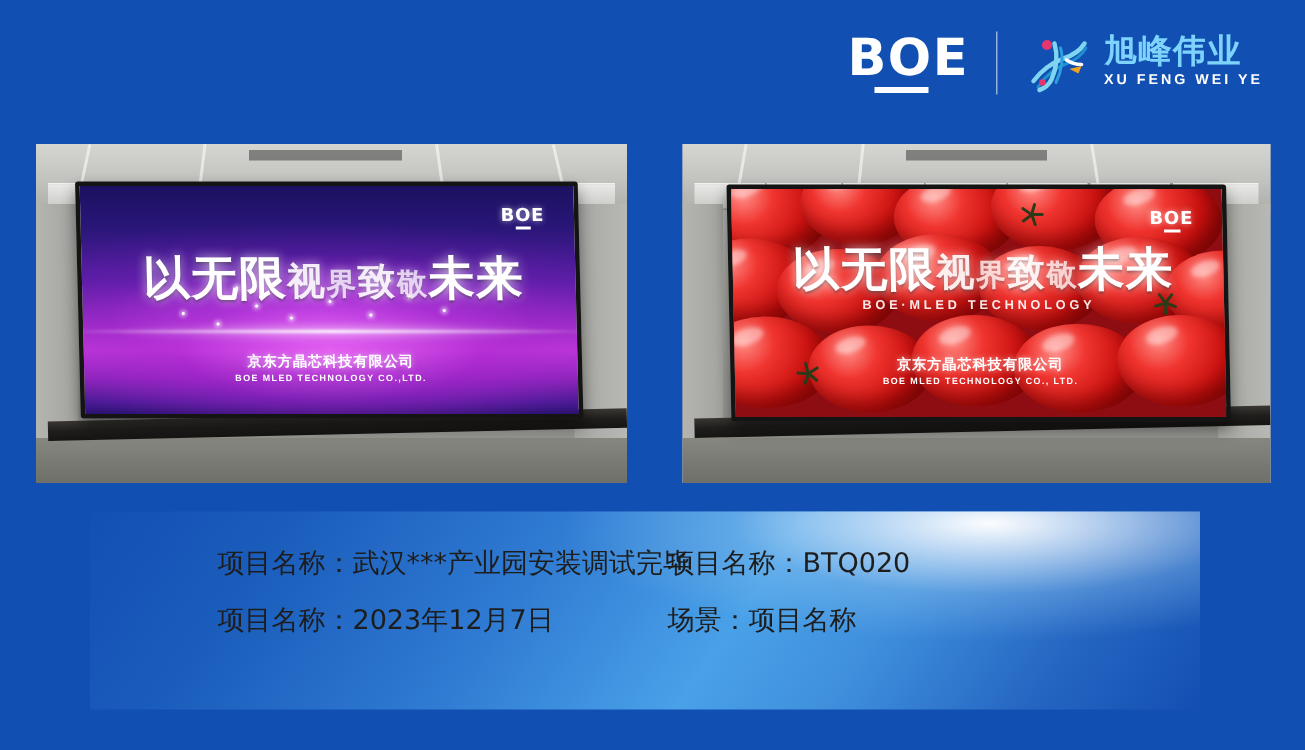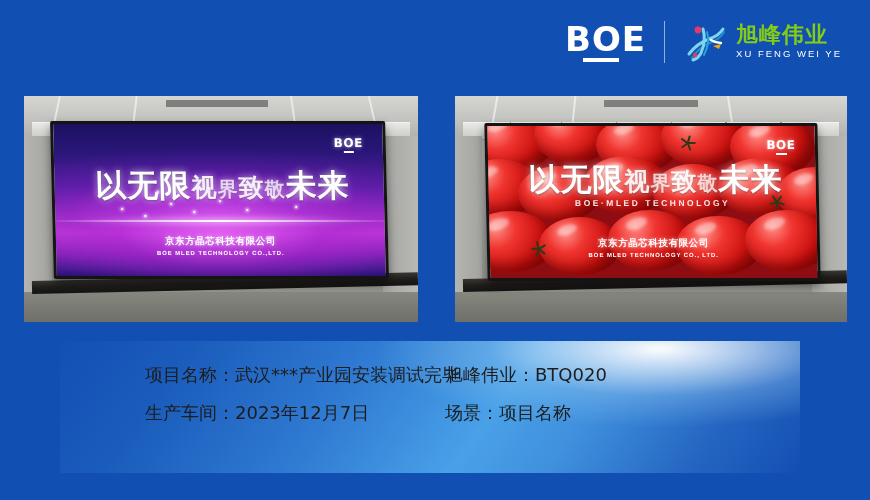--- a/index.html
+++ b/index.html
@@ -17,23 +17,23 @@
   .boe-word{
     font-family:"DejaVu Sans","Liberation Sans",sans-serif;
     font-size:34px;font-weight:700;letter-spacing:1px;color:#ffffff;line-height:1;
     -webkit-text-stroke:0px;
   }
   .boe-underline{width:36px;height:4px;background:#ffffff;margin-top:2px;margin-left:-10px;}
   .logo-divider{width:1px;height:42px;background:rgba(255,255,255,.55);margin:0 18px;}
   .xfwy{display:flex;align-items:center;}
   .xfwy-mark{width:44px;height:44px;margin-right:9px;flex:0 0 auto;}
   .xfwy-text{display:flex;flex-direction:column;justify-content:center;}
-  .xfwy-cn{font-size:22px;font-weight:700;color:#84cc16;letter-spacing:1px;line-height:1.05;
+  .xfwy-cn{font-size:22px;font-weight:700;color:#7dd3fc;letter-spacing:1px;line-height:1.05;
            font-family:"DejaVu Sans","Liberation Sans",sans-serif;}
-  .xfwy-en{font-size:9.5px;font-weight:400;color:#ffffff;letter-spacing:2.0px;line-height:1.3;margin-top:2px;}
+  .xfwy-en{font-size:9.5px;font-weight:700;color:#ffffff;letter-spacing:2.0px;line-height:1.3;margin-top:2px;}
 
   
   .photo{position:absolute;top:96px;height:226px;overflow:hidden;background:#a9aaa6;}
   .photo.left{left:24px;width:394px;}
   .photo.right{left:455px;width:392px;}
 
   .room{position:absolute;inset:0;
     background:
       linear-gradient(180deg,#cfd0cc 0%,#b9bab5 18%,#a6a7a2 45%,#9a9b96 70%,#8e8f8a 100%);
   }
@@ -306,22 +306,22 @@
           </div>
         </div>
       </div>
     </div>
   </div>
 
   <div class="info-band">
     <div class="info-text">
       <div class="info-row">
         <div class="info-cell cell-a">项目名称：武汉***产业园安装调试完毕</div>
-        <div class="info-cell cell-b">旭峰伟业：BTQ020</div>
+        <div class="info-cell cell-b">项目名称：BTQ020</div>
       </div>
       <div class="info-row">
-        <div class="info-cell cell-a">生产车间：2023年12月7日</div>
+        <div class="info-cell cell-a">项目名称：2023年12月7日</div>
         <div class="info-cell cell-b">场景：项目名称</div>
       </div>
     </div>
   </div>
 
 </div>
 
 </body></html>

